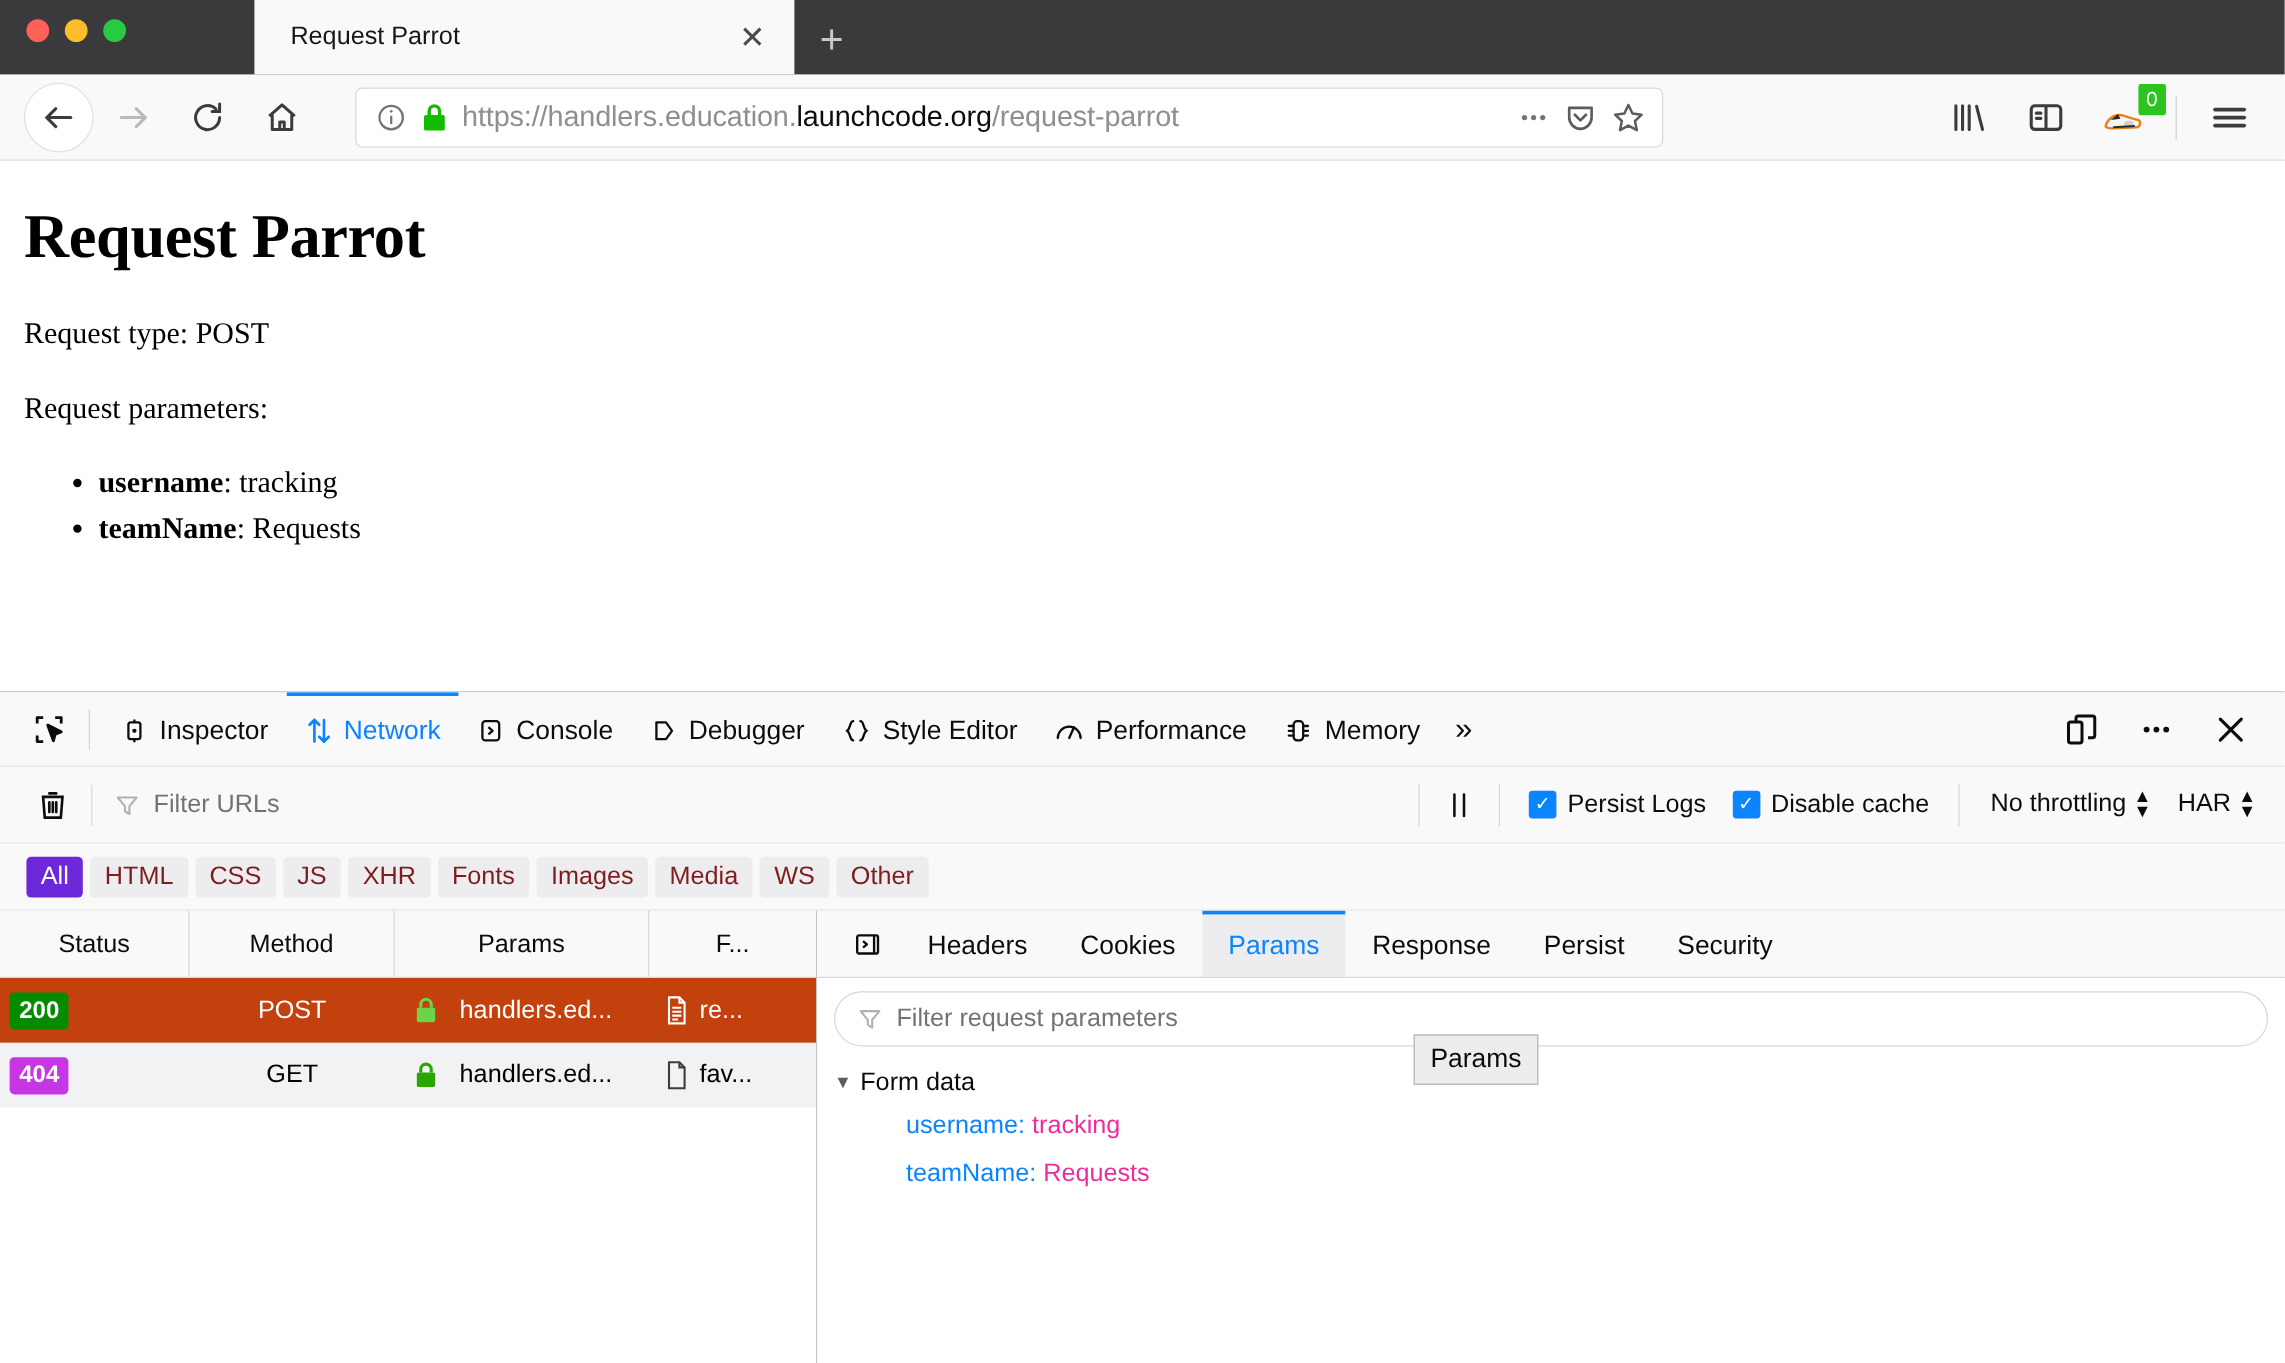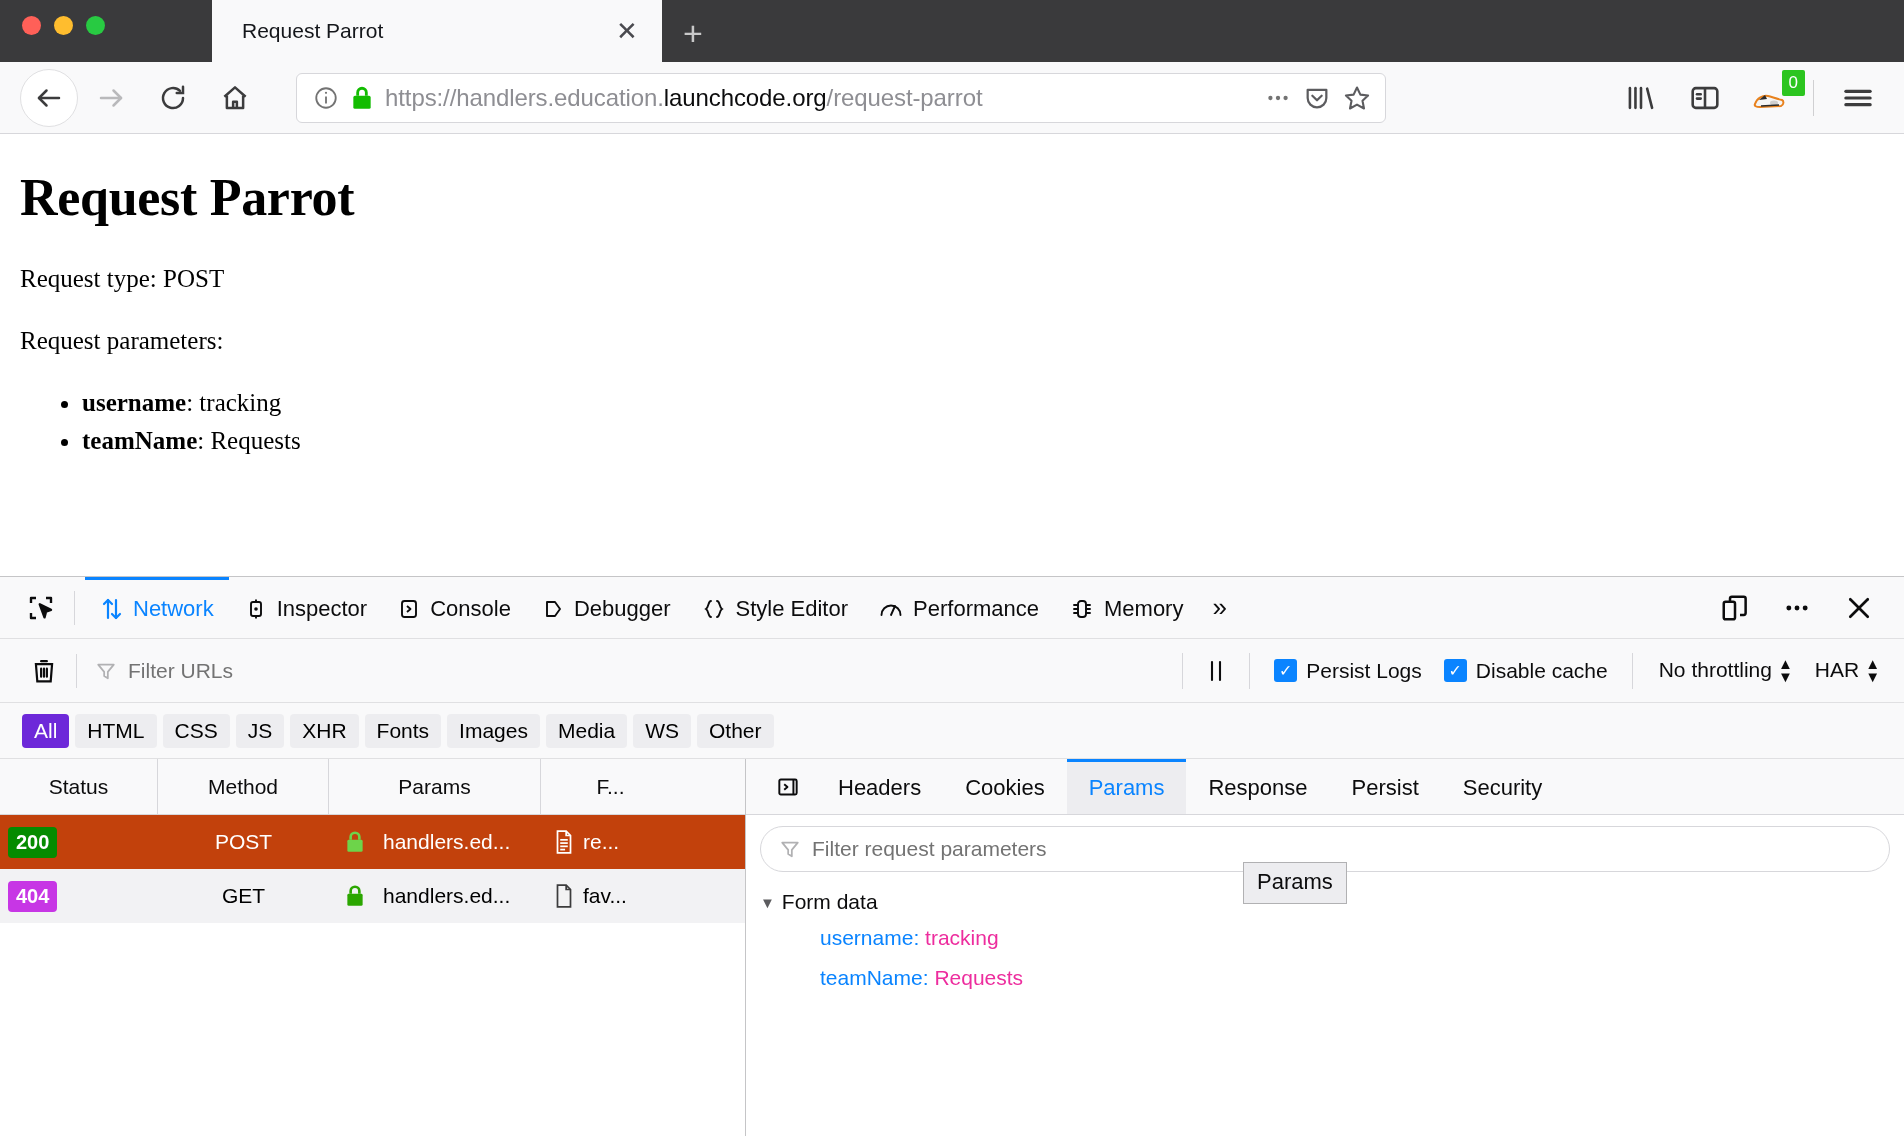--- a/index.html
+++ b/index.html
@@ -310,32 +310,32 @@
     height: 56px;
     display: flex;
     align-items: center;
     gap: 6px;
     padding: 0 22px;
     border-bottom: 1px solid #e0e0e2;
     background: #f9f9fa;
   }
   .pill {
     font-size: 21px;
-    color: #000000;
+    color: #7f1d1d;
     background: #ededf0;
     border-radius: 4px;
     padding: 5px 12px;
     white-space: nowrap;
   }
   .pill.active { background: #6d28d9; color: #fff; }
 
   
   .net-body { flex: 1; display: flex; min-height: 0; }
   .req-list {
-    width: 746px;
+    width: 681px;
     border-right: 1px solid #c5c5c7;
     display: flex;
     flex-direction: column;
     background: #fff;
     min-height: 0;
   }
   .req-head {
     display: flex;
     height: 56px;
     background: #f9f9fa;
@@ -592,37 +592,37 @@
     <div class="dt-picker">
       <svg width="30" height="30" viewBox="0 0 24 24" fill="none" stroke="#0c0c0d" stroke-width="1.9" stroke-linejoin="round">
           <path d="M4 8V4h4M4 16v4h4"></path>
           <path d="M20 8V4h-4"></path>
           <polygon points="11,9 20,13.5 16,15 14.8,19.5" fill="#0c0c0d"></polygon>
         </svg>
     </div>
     <div class="dt-sep"></div>
 
     <div class="dt-tabs">
+      <div class="dt-tab">
+        <svg width="24" height="24" viewBox="0 0 24 24" fill="none" stroke="currentColor" stroke-width="1.9">
+            <rect x="7" y="5" width="10" height="14" rx="2"></rect>
+            <line x1="12" y1="2.5" x2="12" y2="5"></line>
+            <line x1="12" y1="19" x2="12" y2="21.5"></line>
+            <circle cx="12" cy="12" r="1.8" fill="currentColor" stroke="none"></circle>
+          </svg>
+        <span>Inspector</span>
+      </div>
       <div class="dt-tab active">
         <svg width="24" height="26" viewBox="0 0 24 26" fill="none" stroke="currentColor" stroke-width="2.2" stroke-linecap="round" stroke-linejoin="round">
             <line x1="8" y1="22" x2="8" y2="4"></line>
             <polyline points="4,8 8,4 12,8"></polyline>
             <line x1="16" y1="4" x2="16" y2="22"></line>
             <polyline points="12,18 16,22 20,18"></polyline>
           </svg>
         <span>Network</span>
-      </div>
-      <div class="dt-tab">
-        <svg width="24" height="24" viewBox="0 0 24 24" fill="none" stroke="currentColor" stroke-width="1.9">
-            <rect x="7" y="5" width="10" height="14" rx="2"></rect>
-            <line x1="12" y1="2.5" x2="12" y2="5"></line>
-            <line x1="12" y1="19" x2="12" y2="21.5"></line>
-            <circle cx="12" cy="12" r="1.8" fill="currentColor" stroke="none"></circle>
-          </svg>
-        <span>Inspector</span>
       </div>
       <div class="dt-tab">
         <svg width="24" height="24" viewBox="0 0 24 24" fill="none" stroke="currentColor" stroke-width="1.9" stroke-linejoin="round">
             <rect x="5" y="4" width="14" height="16" rx="2.5"></rect>
             <polyline points="10,9 13.5,12 10,15"></polyline>
           </svg>
         <span>Console</span>
       </div>
       <div class="dt-tab">
         <svg width="24" height="24" viewBox="0 0 24 24" fill="none" stroke="currentColor" stroke-width="1.9" stroke-linejoin="round">

